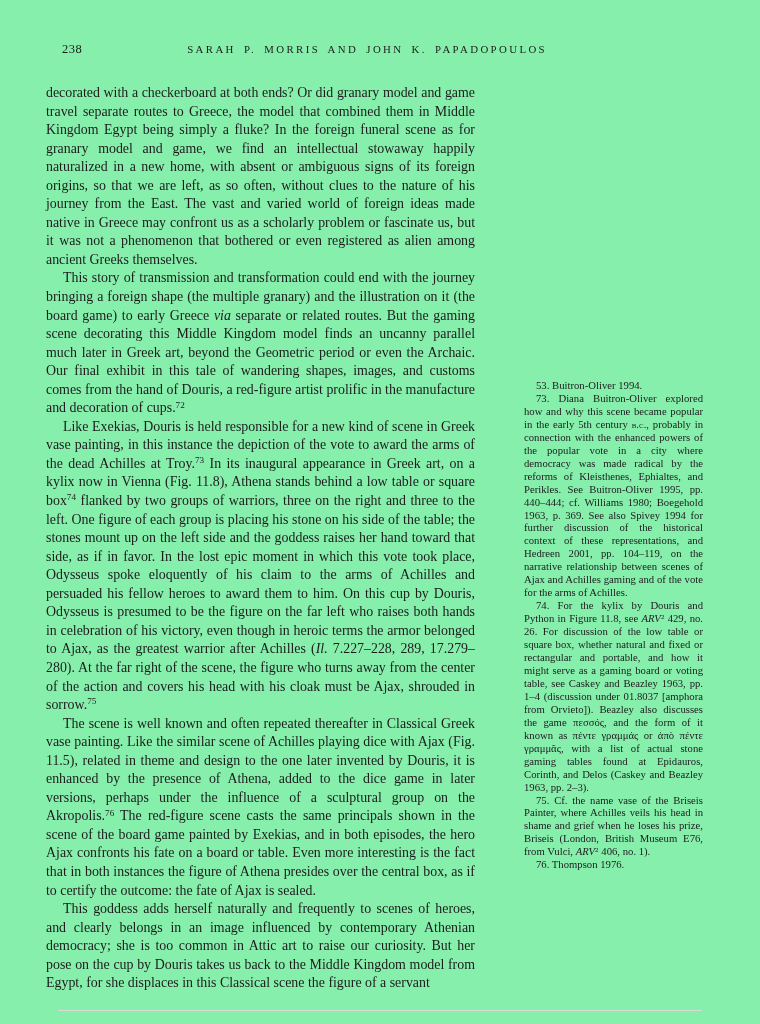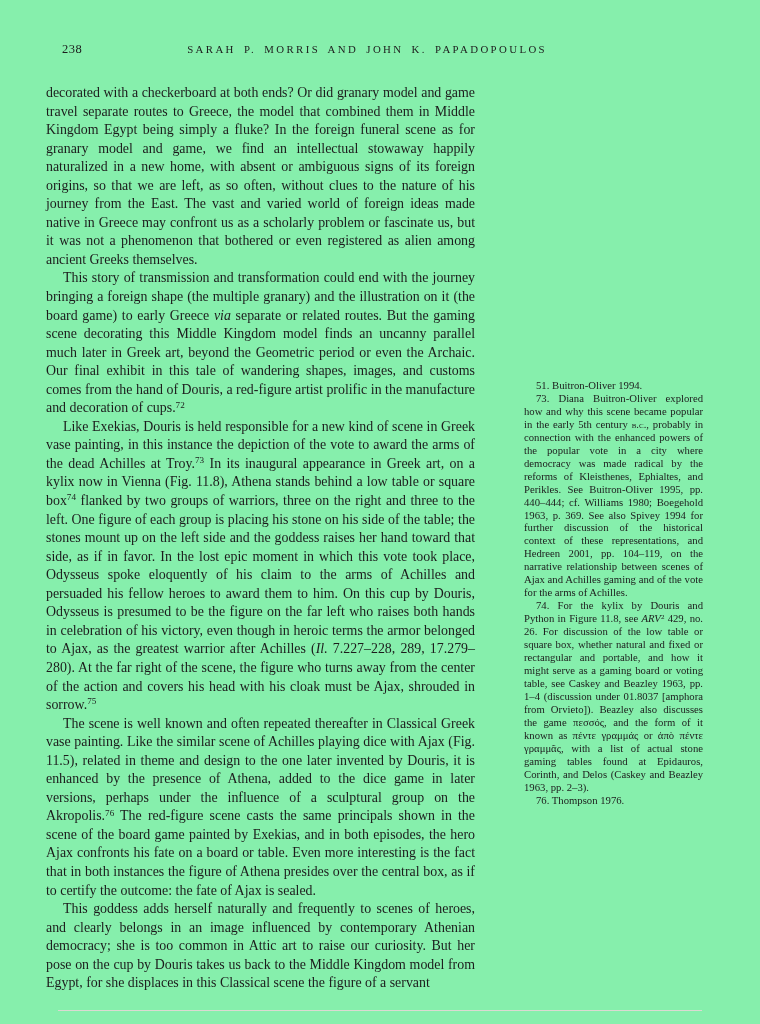--- a/index.html
+++ b/index.html
@@ -55,19 +55,20 @@
     <span class="running-head">SARAH P. MORRIS AND JOHN K. PAPADOPOULOS</span>
   </div>
   <div class="main-col">
       <p class="para"><span>decorated with a checkerboard at both ends? Or did granary model and game travel separate routes to Greece, the model that combined them in Middle Kingdom Egypt being simply a fluke? In the foreign funeral scene as for granary model and game, we find an intellectual stowaway happily naturalized in a new home, with absent or ambiguous signs of its foreign origins, so that we are left, as so often, without clues to the nature of his journey from the East. The vast and varied world of foreign ideas made native in Greece may confront us as a scholarly problem or fascinate us, but it was not a phenomenon that bothered or even registered as alien among ancient Greeks themselves.</span></p>
       <p class="para indent"><span>This story of transmission and transformation could end with the journey bringing a foreign shape (the multiple granary) and the illustration on it (the board game) to early Greece </span><span class="it">via</span><span> separate or related routes. But the gaming scene decorating this Middle Kingdom model finds an uncanny parallel much later in Greek art, beyond the Geometric period or even the Archaic. Our final exhibit in this tale of wandering shapes, images, and customs comes from the hand of Douris, a red-figure artist prolific in the manufacture and decoration of cups.</span><span class="sup">72</span></p>
       <p class="para indent"><span>Like Exekias, Douris is held responsible for a new kind of scene in Greek vase painting, in this instance the depiction of the vote to award the arms of the dead Achilles at Troy.</span><span class="sup">73</span><span> In its inaugural appearance in Greek art, on a kylix now in Vienna (Fig. 11.8), Athena stands behind a low table or square box</span><span class="sup">74</span><span> flanked by two groups of warriors, three on the right and three to the left. One figure of each group is placing his stone on his side of the table; the stones mount up on the left side and the goddess raises her hand toward that side, as if in favor. In the lost epic moment in which this vote took place, Odysseus spoke eloquently of his claim to the arms of Achilles and persuaded his fellow heroes to award them to him. On this cup by Douris, Odysseus is presumed to be the figure on the far left who raises both hands in celebration of his victory, even though in heroic terms the armor belonged to Ajax, as the greatest warrior after Achilles (</span><span class="it">Il.</span><span> 7.227–228, 289, 17.279–280). At the far right of the scene, the figure who turns away from the center of the action and covers his head with his cloak must be Ajax, shrouded in sorrow.</span><span class="sup">75</span></p>
       <p class="para indent"><span>The scene is well known and often repeated thereafter in Classical Greek vase painting. Like the similar scene of Achilles playing dice with Ajax (Fig. 11.5), related in theme and design to the one later invented by Douris, it is enhanced by the presence of Athena, added to the dice game in later versions, perhaps under the influence of a sculptural group on the Akropolis.</span><span class="sup">76</span><span> The red-figure scene casts the same principals shown in the scene of the board game painted by Exekias, and in both episodes, the hero Ajax confronts his fate on a board or table. Even more interesting is the fact that in both instances the figure of Athena presides over the central box, as if to certify the outcome: the fate of Ajax is sealed.</span></p>
       <p class="para indent"><span>This goddess adds herself naturally and frequently to scenes of heroes, and clearly belongs in an image influenced by contemporary Athenian democracy; she is too common in Attic art to raise our curiosity. But her pose on the cup by Douris takes us back to the Middle Kingdom model from Egypt, for she displaces in this Classical scene the figure of a servant</span></p>
     </div>
   <div class="fn-col">
-      <p><span>51. Buitron-Oliver 1994.</span></p>
+      <p><span>53. Buitron-Oliver 1994.</span></p>
       <p><span>73. Diana Buitron-Oliver explored how and why this scene became popular in the early 5th century </span><span class="sc">b.c.</span><span>, probably in connection with the enhanced powers of the popular vote in a city where democracy was made radical by the reforms of Kleisthenes, Ephialtes, and Perikles. See Buitron-Oliver 1995, pp. 440–444; cf. Williams 1980; Boegehold 1963, p. 369. See also Spivey 1994 for further discussion of the historical context of these representations, and Hedreen 2001, pp. 104–119, on the narrative relationship between scenes of Ajax and Achilles gaming and of the vote for the arms of Achilles.</span></p>
       <p><span>74. For the kylix by Douris and Python in Figure 11.8, see </span><span class="it">ARV</span><span class="sup">2</span><span> 429, no. 26. For discussion of the low table or square box, whether natural and fixed or rectangular and portable, and how it might serve as a gaming board or voting table, see Caskey and Beazley 1963, pp. 1–4 (discussion under 01.8037 [amphora from Orvieto]). Beazley also discusses the game πεσσός, and the form of it known as πέντε γραμμάς or ἀπὸ πέντε γραμμᾶς, with a list of actual stone gaming tables found at Epidauros, Corinth, and Delos (Caskey and Beazley 1963, pp. 2–3).</span></p>
+      <p><span>75. Cf. the name vase of the Briseis Painter, where Achilles veils his head in shame and grief when he loses his prize, Briseis (London, British Museum E76, from Vulci, </span><span class="it">ARV</span><span class="sup">2</span><span> 406, no. 1).</span></p>
       <p><span>76. Thompson 1976.</span></p>
     </div>
   <div class="page-edge"></div>
 </div>
 
 </body></html>

